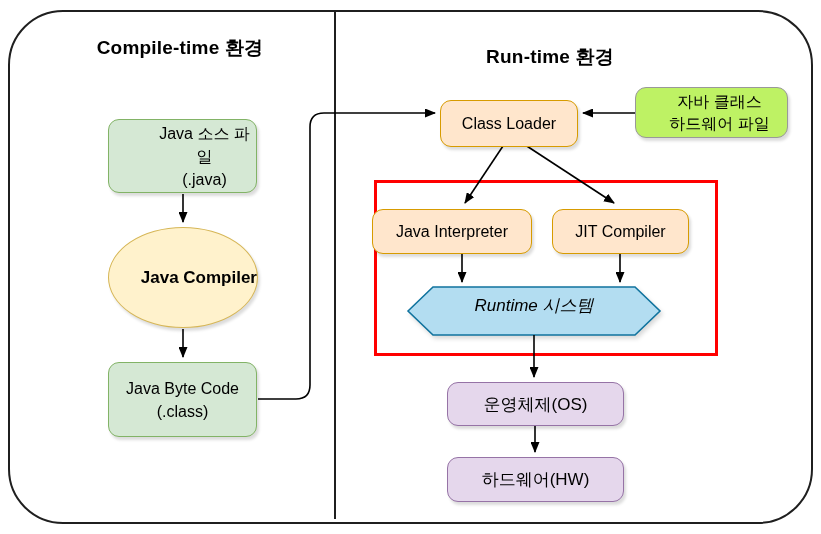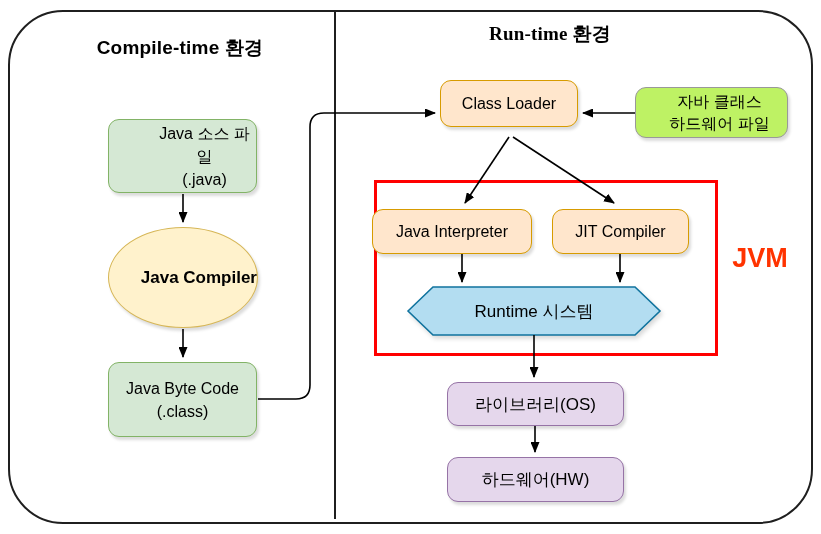--- a/index.html
+++ b/index.html
@@ -34,34 +34,34 @@
   .jvm-rect{
     position:absolute;left:374px;top:180px;width:344px;height:176px;
     border:3px solid #ff0000;box-sizing:border-box;background:transparent;
   }
   .jvm-label{
     position:absolute;left:728px;top:243px;width:64px;text-align:center;
     font-weight:bold;font-size:27px;color:#ff3300;
   }
   .hex-text{
     position:absolute;left:433px;top:287px;width:202px;height:36px;
-    display:flex;align-items:flex-end;justify-content:center;font-size:17px;
+    display:flex;align-items:center;justify-content:center;font-size:17px;font-style:italic;
   }
   svg.wires{position:absolute;left:0;top:0;width:821px;height:534px;pointer-events:none;}
 </style>
 </head>
 <body>
 
 <div id="stage">
 
   <div class="outer-frame"></div>
   <div class="divider"></div>
 
   <div class="panel-title" style="left:60px;top:35px;width:240px;">Compile-time 환경</div>
-  <div class="panel-title" style="left:430px;top:21px;width:240px;font-family:Liberation Serif, serif;">Run-time 환경</div>
+  <div class="panel-title" style="left:430px;top:44px;width:240px;">Run-time 환경</div>
 
   <div class="jvm-rect"></div>
 
   <svg class="wires">
     <defs>
       <marker id="ah" markerUnits="userSpaceOnUse" markerWidth="12" markerHeight="9" refX="10" refY="4.5" orient="auto">
         <path d="M0,0 L11,4.5 L0,9 Z" fill="#000"></path>
       </marker>
     </defs>
     <polygon points="408,311 433,287 635,287 660,311 635,335 433,335" fill="#b3ddf1" stroke="#10739e" stroke-width="1.6" style="filter:drop-shadow(2px 3px 2px rgba(0,0,0,0.15));"></polygon>
@@ -84,44 +84,43 @@
 
   <div class="ellipse" style="left:108px;top:227px;width:150px;height:101px;">
     <span>Java Compiler</span>
   </div>
 
   <div class="node green" style="left:108px;top:362px;width:149px;height:75px;">
     <span>Java Byte Code</span>
     <span>(.class)</span>
   </div>
 
-  <div class="node orange" style="left:440px;top:80px;width:138px;height:47px;">
+  <div class="node orange" style="left:440px;top:100px;width:138px;height:47px;">
     <span>Class Loader</span>
   </div>
 
   <div class="node gray" style="left:635px;top:87px;width:153px;height:51px;line-height:22px;">
     <span>자바 클래스</span>
     <span>하드웨어 파일</span>
   </div>
 
   <div class="node orange" style="left:372px;top:209px;width:160px;height:45px;">
     <span>Java Interpreter</span>
   </div>
 
   <div class="node orange" style="left:552px;top:209px;width:137px;height:45px;">
     <span>JIT Compiler</span>
   </div>
 
   <div class="hex-text">
     <span>Runtime 시스템</span>
   </div>
 
-  <div class="jvm-label">JVM</div>
 
   <div class="node purple" style="left:447px;top:382px;width:177px;height:44px;">
-    <span>라이브러리(OS)</span>
+    <span>운영체제(OS)</span>
   </div>
 
   <div class="node purple" style="left:447px;top:457px;width:177px;height:45px;">
     <span>하드웨어(HW)</span>
   </div>
 
 </div>
 
 </body></html>

